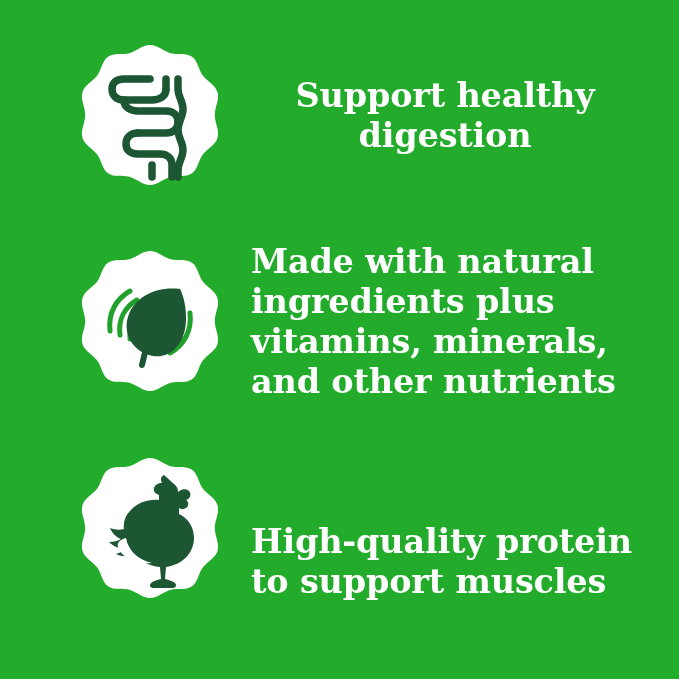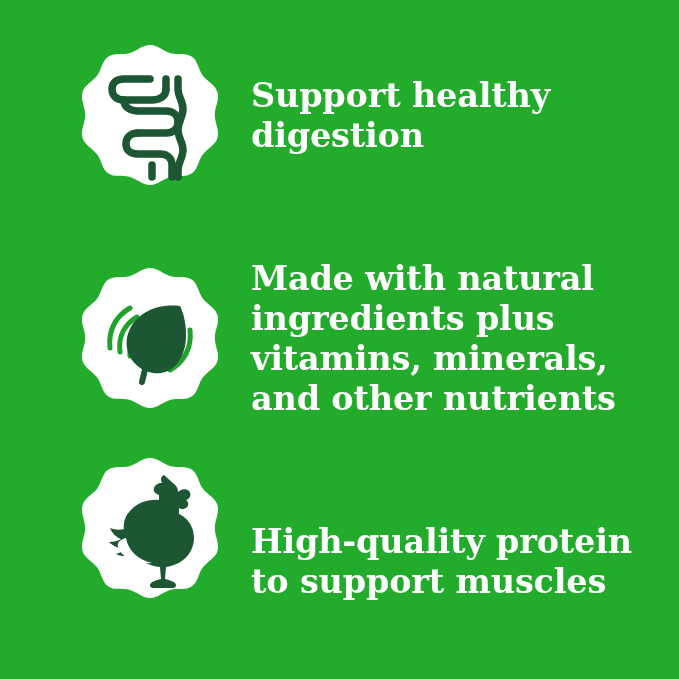--- a/index.html
+++ b/index.html
@@ -22,21 +22,21 @@
   }
   .benefit-row {
     position: absolute;
     left: 0;
     width: 679px;
     display: flex;
     flex-direction: row;
     align-items: center;
   }
   #row-0 { top: 44px;  height: 144px; }
-  #row-1 { top: 248px; height: 148px; margin-top: 17px; }
+  #row-1 { top: 248px; height: 148px; }
   #row-2 { top: 456px; height: 146px; align-items: flex-end; }
 
   .badge-wrap {
     position: relative;
     width: 140px;
     height: 146px;
     margin-left: 80px;
     flex: 0 0 auto;
   }
   .badge-wrap svg {
@@ -48,21 +48,21 @@
     flex: 1 1 auto;
     margin-left: 31px;
     color: #ffffff;
     font-size: 33.5px;
     font-weight: bold;
     line-height: 40px;
     letter-spacing: -0.2px;
     white-space: pre-line;
     padding-right: 40px;
   }
-  #text-0 { font-size: 33.5px; line-height: 40px; }
+  #text-0 { font-size: 33.5px; line-height: 40px; text-align: center; }
   #text-1 { font-size: 33.5px; line-height: 40px; }
   #text-2 { font-size: 33.5px; line-height: 40px; }
 </style>
 </head>
 <body>
 
 <div class="benefits-panel">
 
   <div class="benefit-row" id="row-0">
     <div class="badge-wrap">

